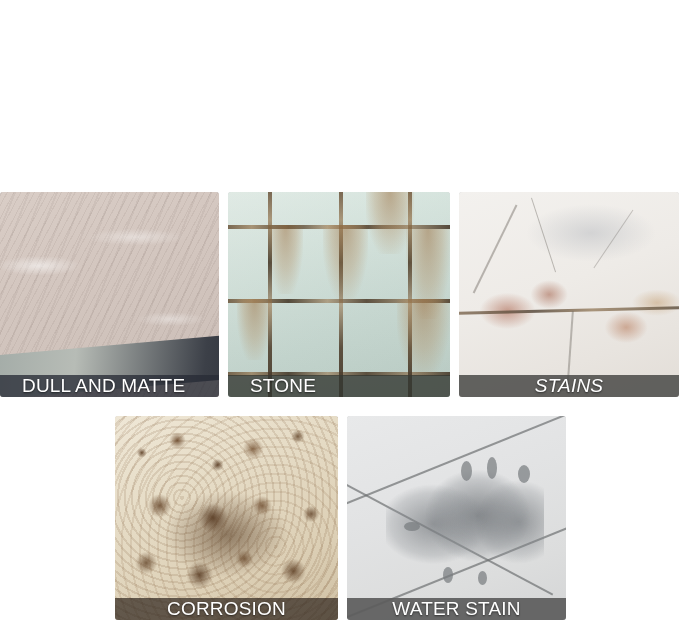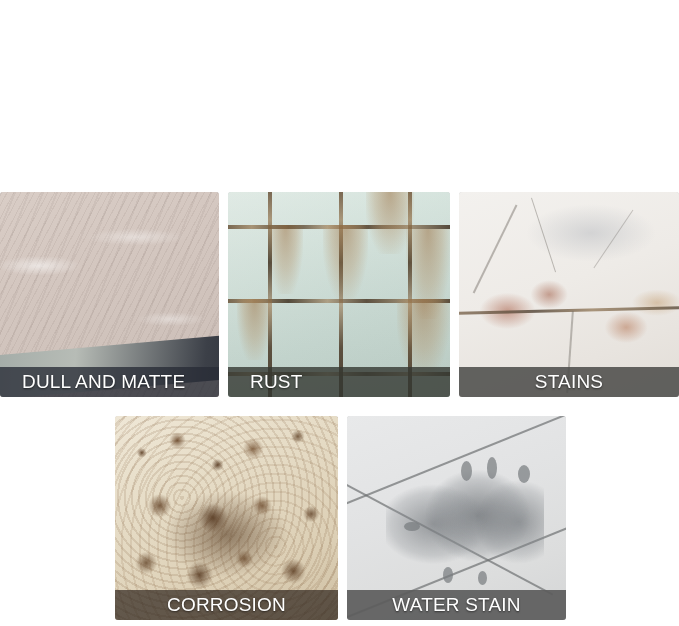--- a/index.html
+++ b/index.html
@@ -63,38 +63,38 @@
   .tile-art {
     position: absolute;
     inset: 0;
   }
 
   .tile-label {
     position: absolute;
     left: 0;
     right: 0;
     bottom: 0;
-    height: 30px;
+    height: 22px;
     display: flex;
     align-items: center;
     color: #ffffff;
     font-family: "Liberation Sans", sans-serif;
     font-size: 19px;
     font-weight: normal;
     letter-spacing: 0.2px;
     text-shadow: 0 1px 2px rgba(0,0,0,.55);
   }
 
   .tile-label.align-left   { justify-content: flex-start; padding-left: 22px; }
   .tile-label.align-center { justify-content: center; }
 
   
   .band-dark   { background: rgba(40,44,54,.78); }
   .band-olive  { background: rgba(52,56,50,.80); }
-  .band-gray   { background: rgba(74,74,72,.86); }
+  .band-gray   { background: rgba(74,74,72,.86); font-style: italic; }
   .band-brown  { background: rgba(46,36,28,.70); }
   .band-slate  { background: rgba(92,92,92,.92); }
 
   
   #tile-dull   { left: 0px;   top: 192px; width: 219px; height: 205px; }
   #tile-rust   { left: 228px; top: 192px; width: 222px; height: 205px; }
   #tile-stains { left: 459px; top: 192px; width: 220px; height: 205px; }
 
   
   #tile-corrosion  { left: 115px; top: 416px; width: 223px; height: 204px; }
@@ -261,21 +261,21 @@
       <div class="grout-v" style="left:18%"></div>
       <div class="grout-v" style="left:50%"></div>
       <div class="grout-v" style="left:81%"></div>
       <div class="rust-stain" style="left:18%;top:16%;width:16%;height:34%"></div>
       <div class="rust-stain" style="left:43%;top:16%;width:20%;height:36%"></div>
       <div class="rust-stain" style="left:62%;top:0%;width:22%;height:30%"></div>
       <div class="rust-stain" style="left:80%;top:18%;width:20%;height:44%"></div>
       <div class="rust-stain" style="left:4%;top:52%;width:16%;height:30%"></div>
       <div class="rust-stain" style="left:76%;top:52%;width:24%;height:38%"></div>
     </div>
-    <div class="tile-label align-left band-olive">RUST</div>
+    <div class="tile-label align-left band-olive">STONE</div>
   </div>
 
   <div class="tile" id="tile-stains">
     <div class="tile-art art-stains">
       <div class="crack main"></div>
       <div class="crack thin1"></div>
       <div class="crack thin2"></div>
       <div class="crack thin3"></div>
       <div class="crack thin4"></div>
     </div>

